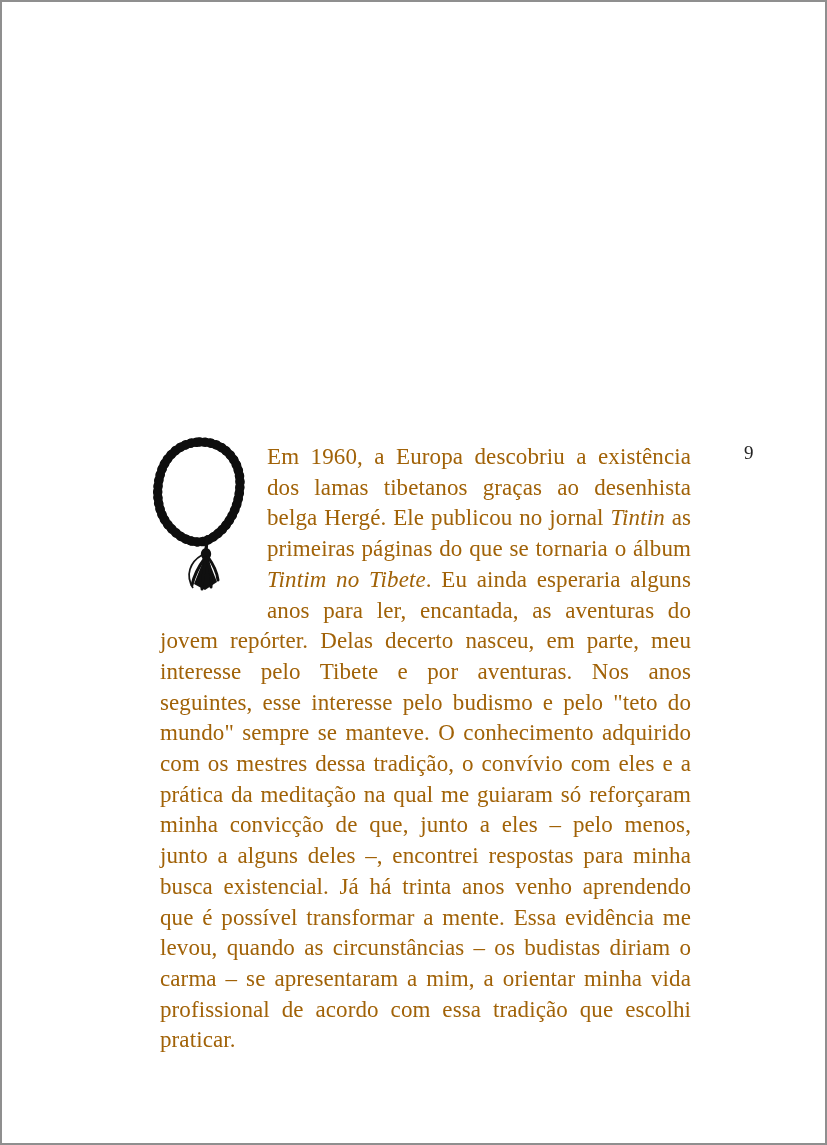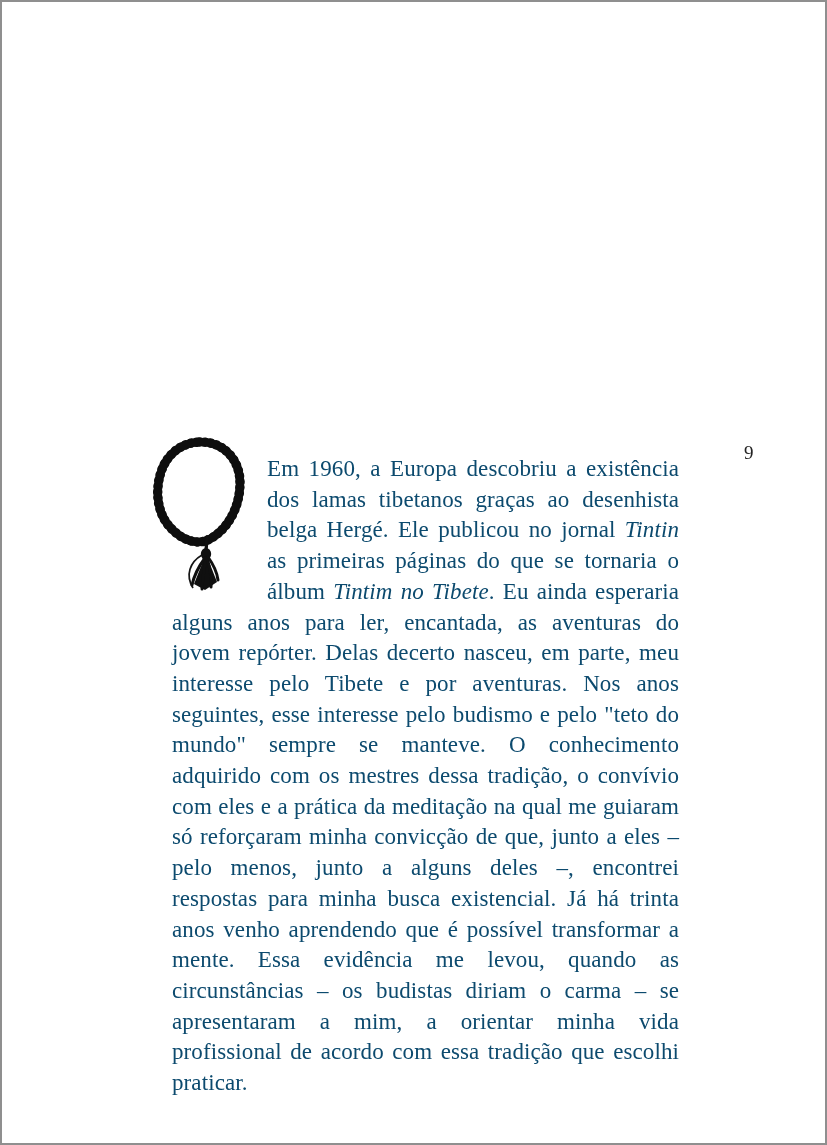--- a/index.html
+++ b/index.html
@@ -26,28 +26,28 @@
     line-height: 22px;
     color: #242424;
   }
   .text-block {
     position: absolute;
     left: 158px;
     top: 440px;
     width: 531px;
   }
   .para {
-    margin: 12px;
+    margin: 0;
     font-size: 23px;
     line-height: 30.7px;
     text-align: justify;
     letter-spacing: 0.1px;
     hyphens: auto;
     -webkit-hyphens: auto;
-    color: #0c4a6e;
+    color: #a16207;
   }
   .para i { font-style: italic; }
   .mala-float {
     float: left;
     width: 107px;
     height: 154px;
     position: relative;
   }
   .mala-float svg {
     position: absolute;

